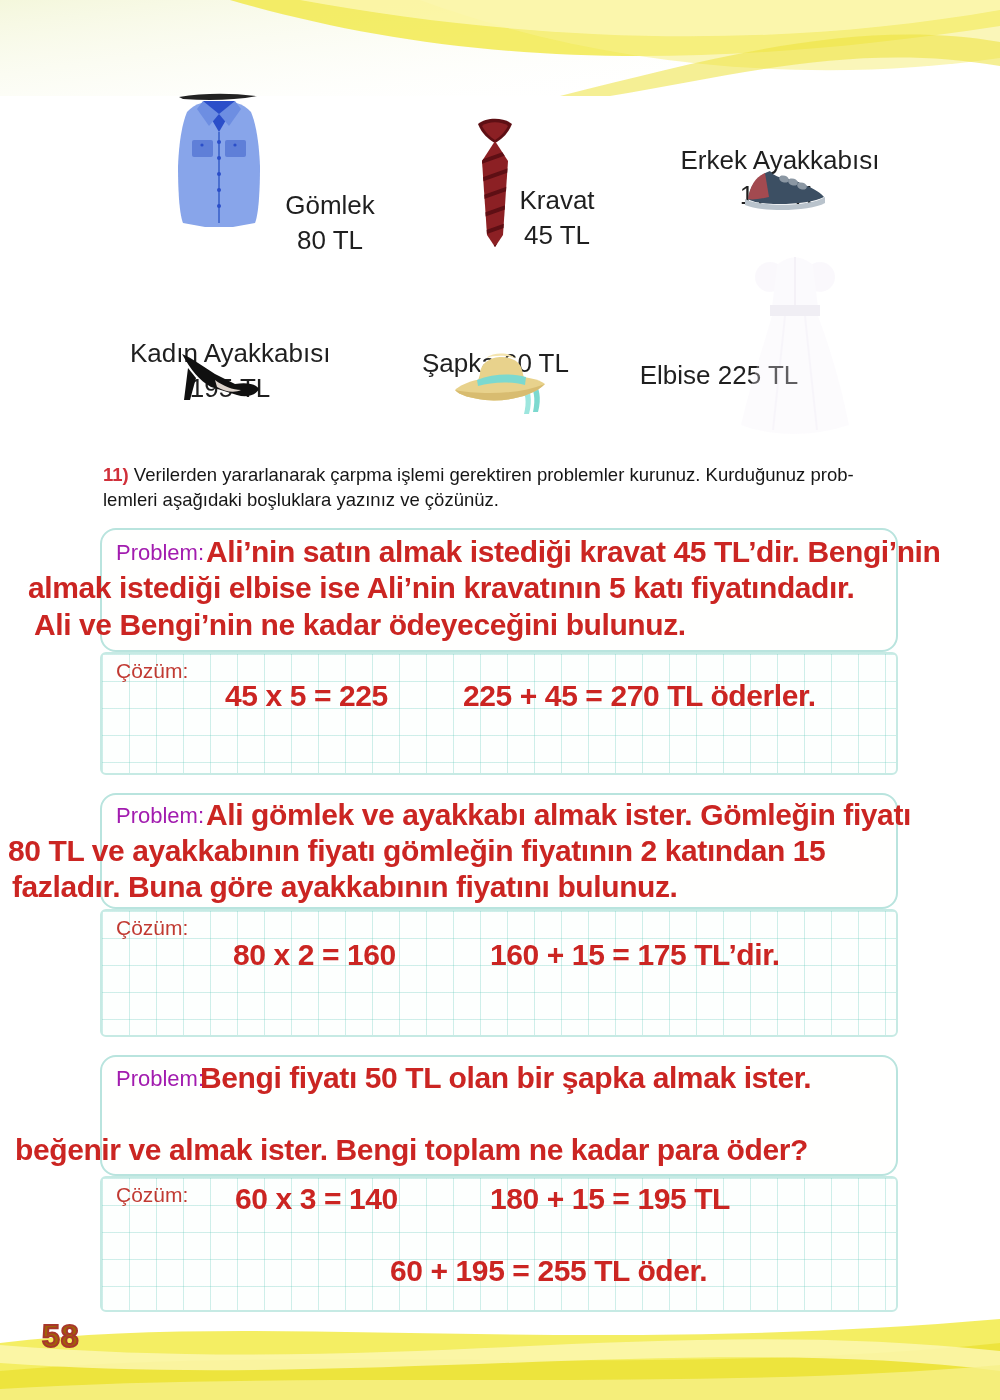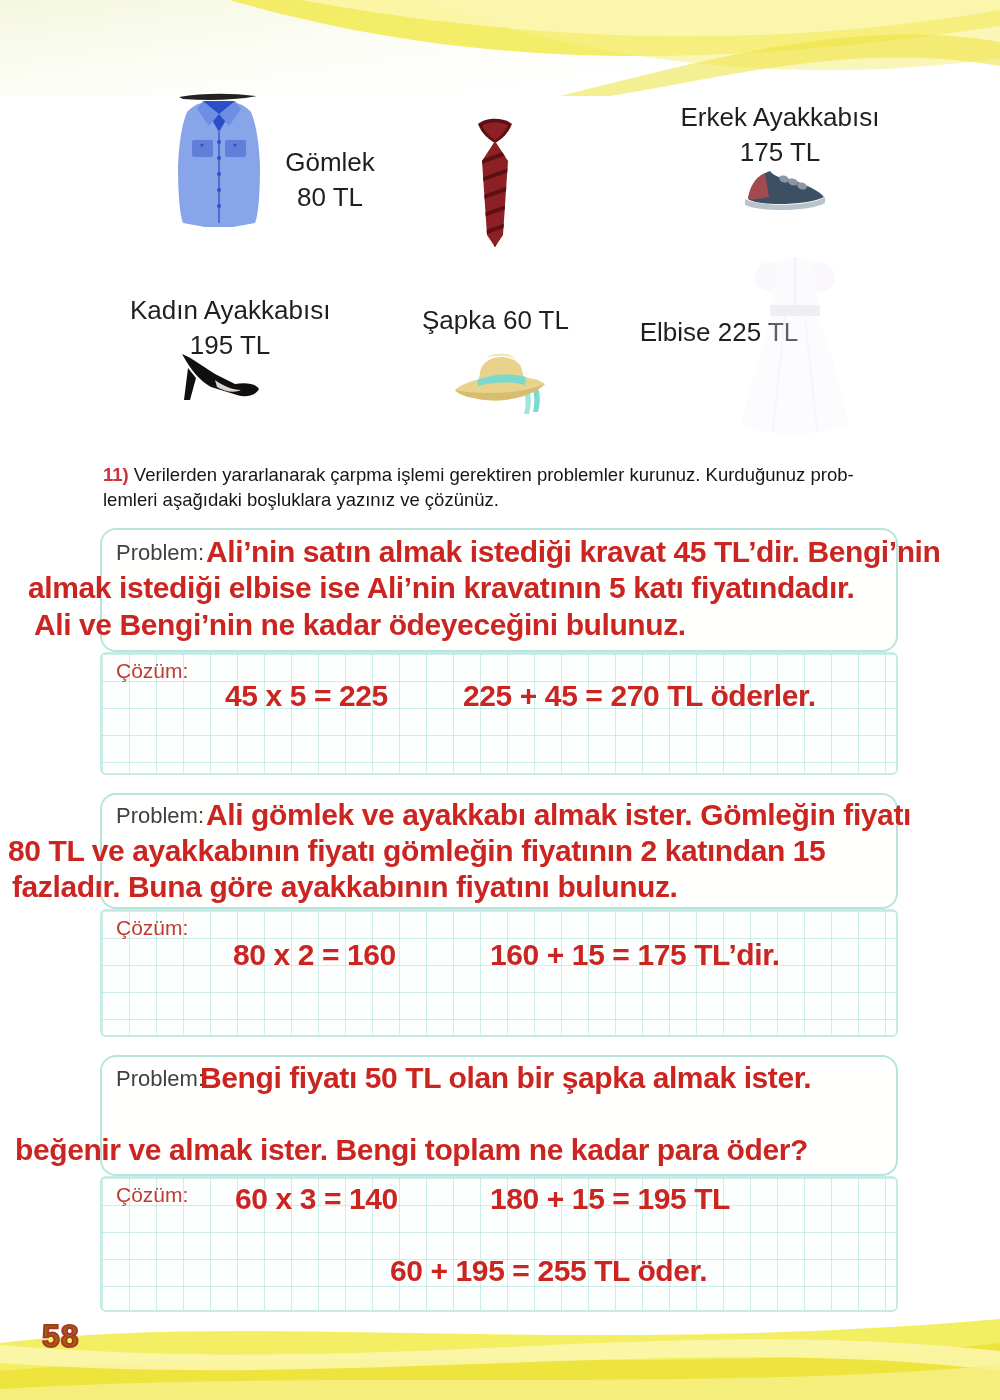--- a/index.html
+++ b/index.html
@@ -9,36 +9,37 @@
     background:#ffffff; overflow:hidden;
   }
   svg { display:block; }
   .abs { position:absolute; }
 
   
   .item-label {
     position:absolute; text-align:center; color:#1f1f1f;
     font-size:26px; line-height:1.35; font-weight:400;
     white-space:nowrap;
+    margin-top:43px;
   }
 
   
   .question {
     position:absolute; left:103px; top:456px; width:802px;
     font-size:18.5px; line-height:25px; color:#161616;margin-top:6px;
   }
   .q-num { color:#d0303a; font-weight:bold; }
 
   
   .problem-box {
     position:absolute; left:100px; width:798px;
     border:2px solid #b9e4de; border-radius:16px; background:#fffffe;
   }
   .problem-label {
-    position:absolute; font-size:22px; color:#404040; font-weight:400;
+    position:absolute; font-size:22px; color:#a21caf; font-weight:400;
   }
   .hw {
     position:absolute; white-space:nowrap;
     font-weight:700; color:#cb2522; font-size:30px; letter-spacing:-0.4px;
   }
   .hw-sol { font-size:30px; }
 
   
   .solution-box {
     position:absolute; left:100px; width:798px;
@@ -112,20 +113,24 @@
     <path d="M25,26 L38,46 L33,120 L25,132 L17,120 L12,46 Z" fill="#8c2024"></path>
     <g clip-path="url(#tieclip)" stroke="#5e0f14" stroke-width="4">
       <line x1="2" y1="50" x2="48" y2="34"></line>
         <line x1="2" y1="68" x2="48" y2="52"></line>
       <line x1="2" y1="86" x2="48" y2="70"></line>
         <line x1="2" y1="104" x2="48" y2="88"></line>
       <line x1="2" y1="122" x2="48" y2="106"></line>
         <line x1="2" y1="140" x2="48" y2="124"></line>
     </g>
   </svg>
+  <div class="item-label" style="left:507px;top:140px;width:100px">
+    <div>Kravat</div>
+    <div>45 TL</div>
+  </div>
 
   <div class="item-label" style="left:680px;top:100px;width:200px">
     <div>Erkek Ayakkabısı</div>
     <div>175 TL</div>
   </div>
   <svg class="abs" style="left:740px;top:158px" width="90" height="58" viewBox="0 0 90 58">
     <path d="M8,41 C10,27 18,17 30,13 C38,23 52,19 60,25 C70,29 79,33 84,39 C70,47 20,49 8,41 Z" fill="#3c4f63"></path>
     <path d="M8,41 C10,27 16,19 25,15 L29,39 C21,41 12,42 8,41 Z" fill="#a34a50"></path>
     <path d="M5,41 C20,49 70,49 85,39 L85,45 C70,54 20,54 5,47 Z" fill="#b9c3cc"></path>
     <ellipse cx="44" cy="21" rx="5" ry="3.4" fill="#8b97a3" transform="rotate(18 44 21)"></ellipse>

